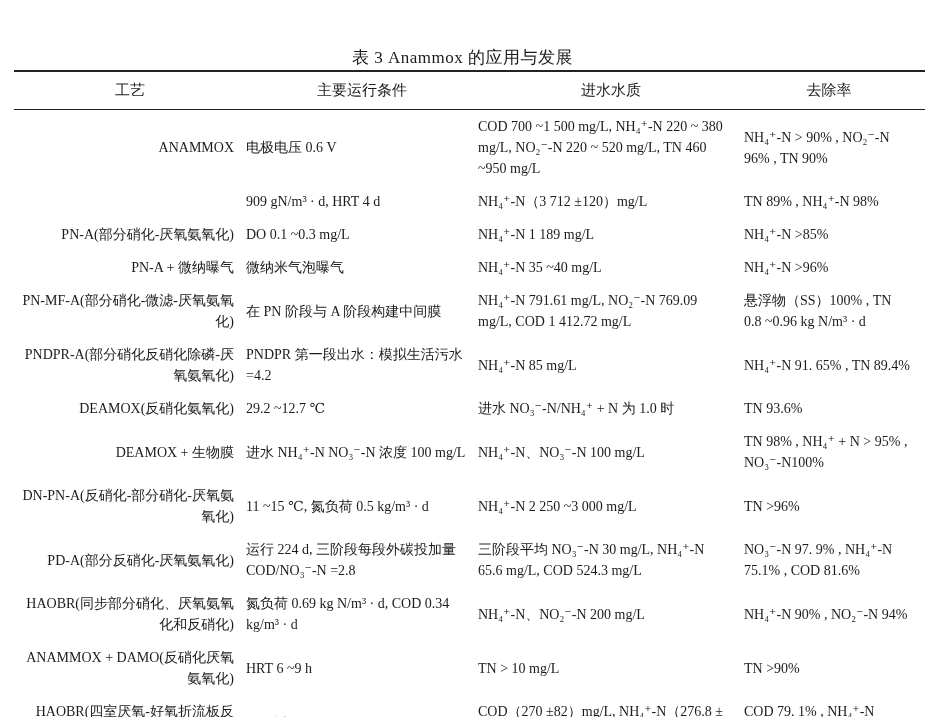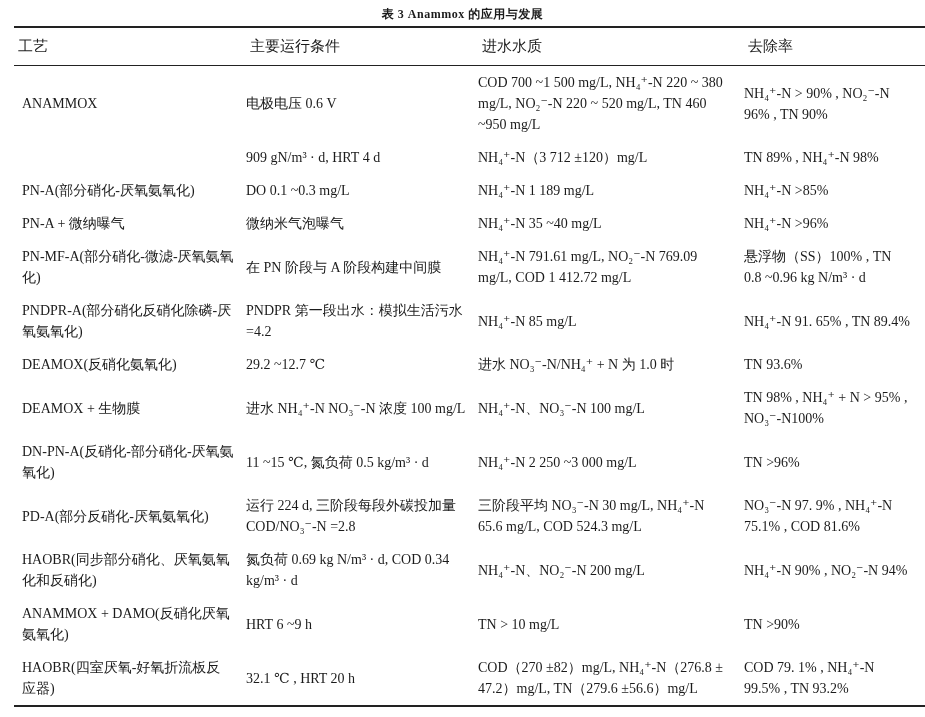--- a/index.html
+++ b/index.html
@@ -16,24 +16,25 @@
     width: 925px;
     height: 717px;
     position: relative;
     background: #ffffff;
   }
   .titles {
     text-align: center;
     padding-top: 4px;
   }
   .title-zh {
-    font-size: 12px;
-    font-weight: bold;
+    font-size: 17px;
+    font-weight: normal;
     line-height: 20px;
     letter-spacing: 0.5px;
+    margin-top: 44px;
   }
   .title-en {
     font-size: 16px;
     font-weight: bold;
     line-height: 20px;
   }
   .table-clip {
     margin-left: 14px;
     width: 911px;
     overflow: hidden;
@@ -47,37 +48,37 @@
     border-bottom: 2.5px solid #222222;
   }
   col.c1 { width: 232px; }
   col.c2 { width: 232px; }
   col.c3 { width: 266px; }
   col.c4 { width: 170px; }
   col.c5 { width: 58px; }
   thead th {
     font-weight: normal;
     font-size: 15px;
-    text-align: left;
+    text-align: center;
     padding: 9px 4px;
     border-bottom: 1.5px solid #222222;
     white-space: nowrap;
   }
   thead th.ref-h {
     text-align: left;
     padding-left: 14px;
   }
   td {
     font-size: 14px;
     line-height: 1.5;
     vertical-align: middle;
     padding: 6px 12px 6px 0;
     word-break: normal;
   }
-  td.process-cell { padding-left: 8px; }
+  td.process-cell { padding-left: 8px; text-align: right; }
   td.removal-cell { padding-right: 4px; }
 </style>
 </head>
 <body>
 
 <div class="page">
   <div class="titles">
     <div class="title-zh">表 3 Anammox 的应用与发展</div>
   </div>
 

